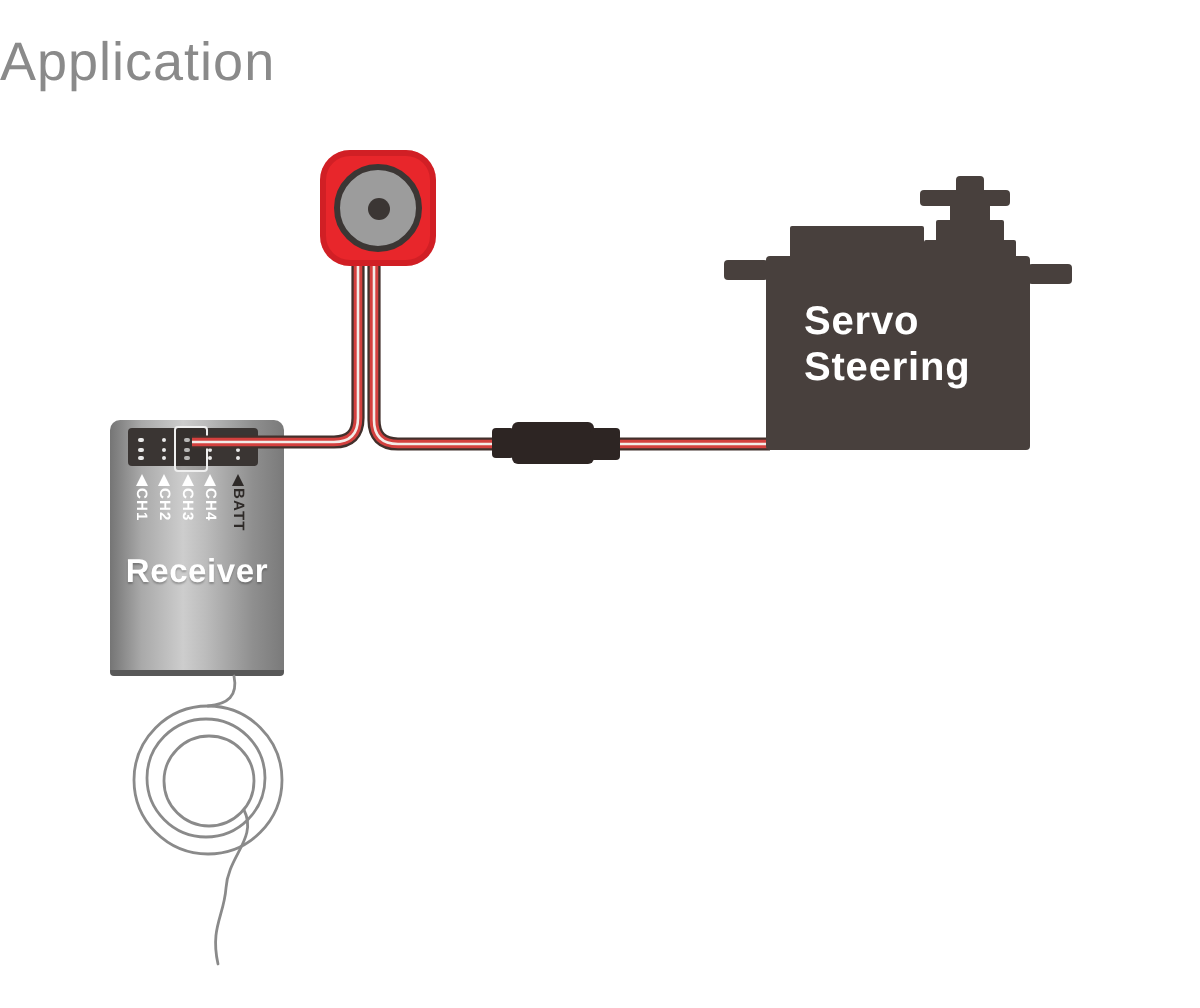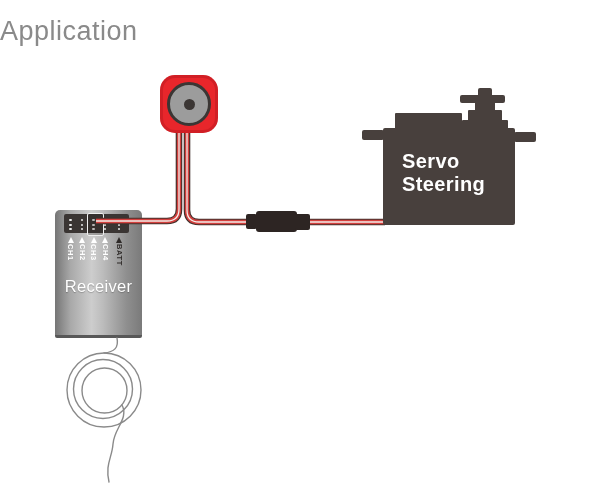--- a/index.html
+++ b/index.html
@@ -53,21 +53,21 @@
   .vlabel{
     writing-mode:vertical-rl;margin-top:1px;
     font-size:7.5px;font-weight:700;letter-spacing:.6px;line-height:1;
   }
   .plug{
     position:absolute;left:32px;top:3px;width:15px;height:21px;z-index:4;
     border:1.6px solid #efefef;border-radius:2px;background:rgba(40,35,33,.25);
   }
   .rx-label{
     position:absolute;left:0;top:67px;width:100%;text-align:center;
-    font-size:16.5px;font-weight:400;color:#fff;letter-spacing:.3px;
+    font-size:16.5px;font-weight:700;color:#fff;letter-spacing:.3px;
     text-shadow:0 1px 1px rgba(0,0,0,.25);
   }
   
   .servo{position:absolute;left:362px;top:88px;width:186px;height:137px;z-index:4;}
   .sp{position:absolute;background:var(--servo-dark,#48403d);border-radius:1px;}
   .sv-body{left:21px;top:40px;width:132px;height:97px;border-radius:2px;}
   .sv-topsec{left:33px;top:25px;width:67px;height:17px;}
   .sv-step2{left:100px;top:32px;width:46px;height:10px;}
   .sv-step1{left:106px;top:22px;width:34px;height:11px;}
   .sv-shaft{left:113px;top:14px;width:20px;height:10px;}

